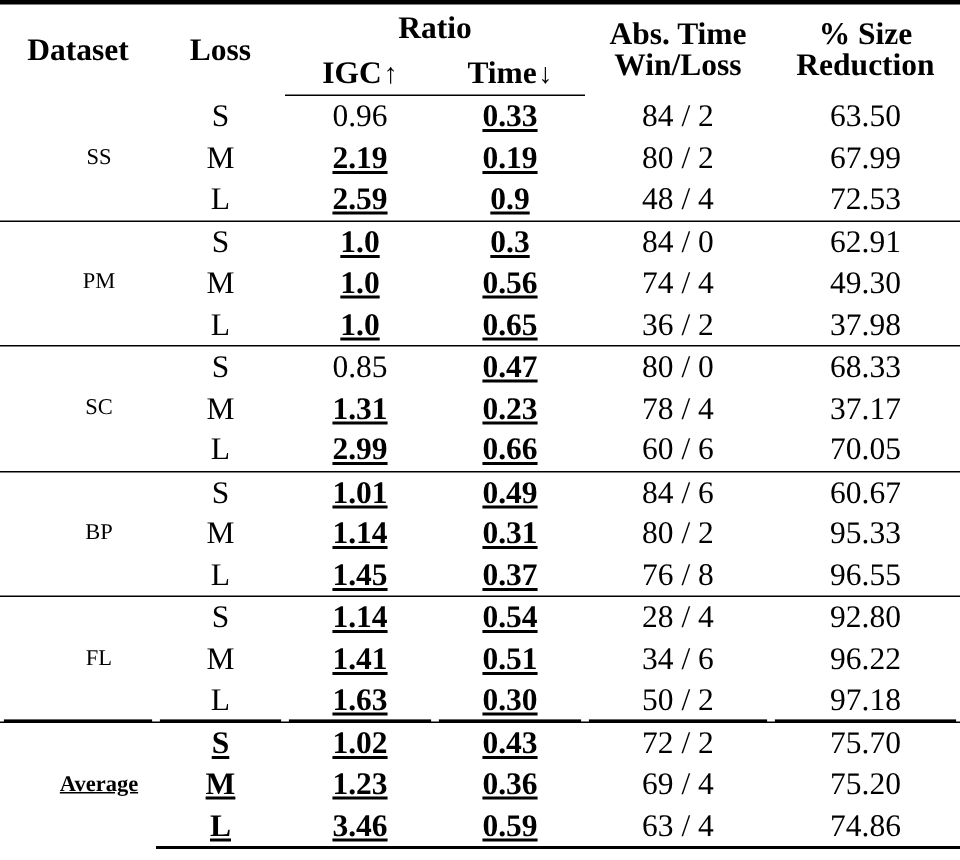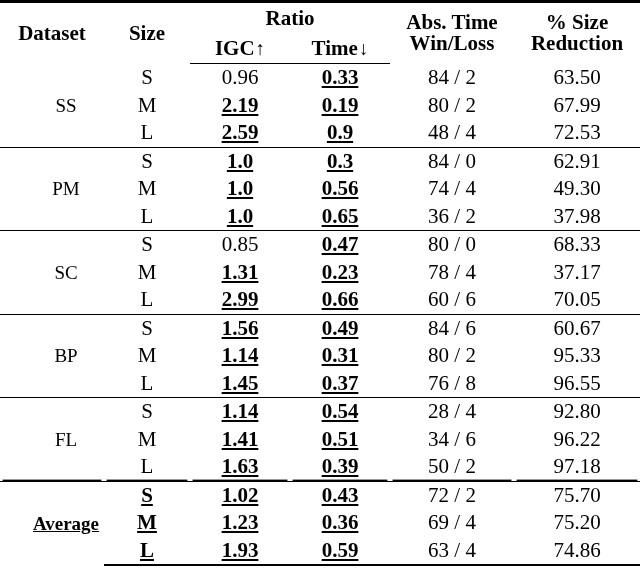--- a/index.html
+++ b/index.html
@@ -55,41 +55,41 @@
     font-size: 21px;
   }
   th.head-pad-top { height: 31px; }
   th.head-pad-bot { height: 29px; text-align: center; }
 
   .ratio-span { font-weight: bold; margin-top: 10px; }
   .sub-head { font-weight: bold; }
   .arrow { font-weight: normal; font-size: 19px; padding-left: 1px; }
 
   tbody td { height: 27.5px; font-size: 21px; }
-  td.dataset-cell { font-size: 19px; padding-left: 28px; }
+  td.dataset-cell { font-size: 15px; padding-left: 28px; }
   td.bold, .bold { font-weight: bold; text-decoration: underline; }
   td.reg { font-weight: normal; }
 </style>
 </head>
 <body>
 
 <div class="table-wrap">
   <table class="results">
     <colgroup>
       <col class="c-dataset">
       <col class="c-size">
       <col class="c-igc">
       <col class="c-time">
       <col class="c-perf">
       <col class="c-red">
     </colgroup>
     <thead>
       <tr class="toprule-row">
         <th class="head-pad-top" rowspan="2">Dataset</th>
-        <th class="head-pad-top" rowspan="2">Size</th>
+        <th class="head-pad-top" rowspan="2">Loss</th>
         <th class="head-pad-top ratio-span" colspan="2">Ratio</th>
         <th class="head-pad-top" rowspan="2">
           <div>Abs. Time</div>
           <div>Win/Loss</div>
         </th>
         <th class="head-pad-top" rowspan="2">
           <div>% Size</div>
           <div>Reduction</div>
         </th>
       </tr>
@@ -161,21 +161,21 @@
         <tr>
           <td class="reg">L</td>
           <td class="bold">2.99</td>
           <td class="bold">0.66</td>
           <td class="reg">60 / 6</td>
           <td class="reg">70.05</td>
         </tr>
         <tr class="blockrule">
           <td rowspan="3" class="dataset-cell">BP</td>
           <td class="reg">S</td>
-          <td class="bold">1.56</td>
+          <td class="bold">1.01</td>
           <td class="bold">0.49</td>
           <td class="reg">84 / 6</td>
           <td class="reg">60.67</td>
         </tr>
         <tr>
           <td class="reg">M</td>
           <td class="bold">1.14</td>
           <td class="bold">0.31</td>
           <td class="reg">80 / 2</td>
           <td class="reg">95.33</td>
@@ -198,41 +198,41 @@
         <tr>
           <td class="reg">M</td>
           <td class="bold">1.41</td>
           <td class="bold">0.51</td>
           <td class="reg">34 / 6</td>
           <td class="reg">96.22</td>
         </tr>
         <tr>
           <td class="reg">L</td>
           <td class="bold">1.63</td>
-          <td class="bold">0.39</td>
+          <td class="bold">0.30</td>
           <td class="reg">50 / 2</td>
           <td class="reg">97.18</td>
         </tr>
         <tr class="doublerule">
           <td rowspan="3" class="dataset-cell bold">Average</td>
           <td class="bold">S</td>
           <td class="bold">1.02</td>
           <td class="bold">0.43</td>
           <td class="reg">72 / 2</td>
           <td class="reg">75.70</td>
         </tr>
         <tr>
           <td class="bold">M</td>
           <td class="bold">1.23</td>
           <td class="bold">0.36</td>
           <td class="reg">69 / 4</td>
           <td class="reg">75.20</td>
         </tr>
         <tr class="bottomrule">
           <td class="bold">L</td>
-          <td class="bold">1.93</td>
+          <td class="bold">3.46</td>
           <td class="bold">0.59</td>
           <td class="reg">63 / 4</td>
           <td class="reg">74.86</td>
         </tr>
       </tbody>
   </table>
 </div>
 
 </body></html>

